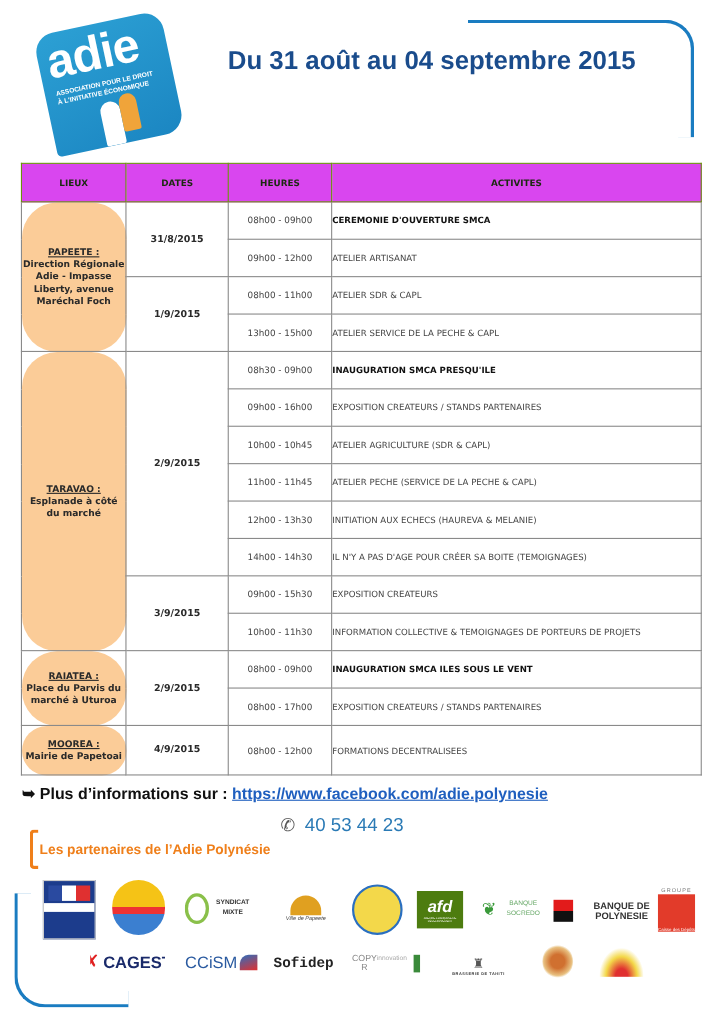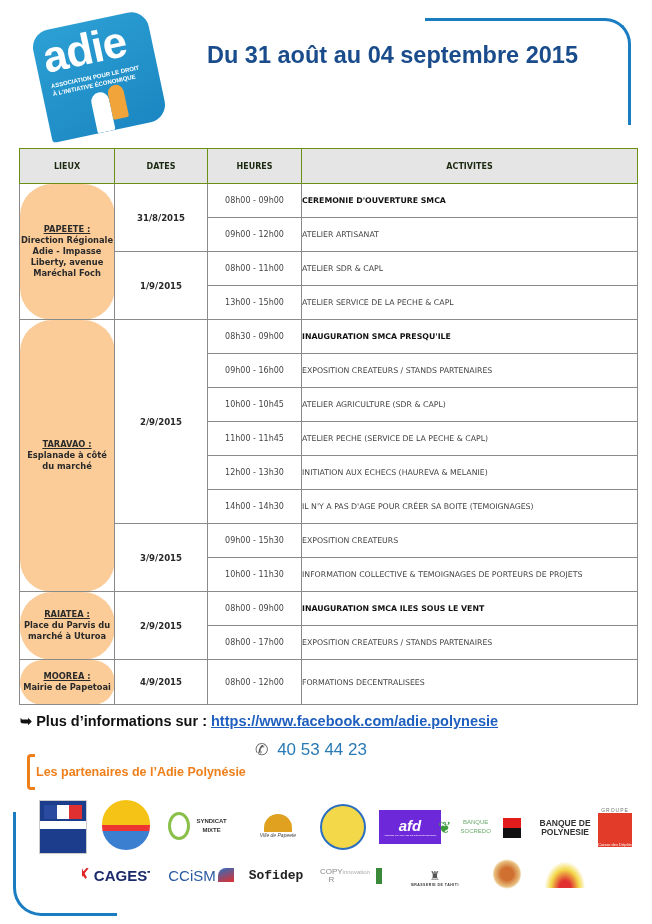--- a/index.html
+++ b/index.html
@@ -45,21 +45,21 @@
   .title-l3 { font-size: 23.5px; line-height: 34px; }
 
   
   table.prog {
     position: absolute; left: 19px; top: 148px; width: 618px;
     border-collapse: collapse; font-family: "DejaVu Sans", sans-serif;
     table-layout: fixed;
   }
   table.prog th, table.prog td { border: 1px solid #8a8a8a; padding: 0; }
   table.prog th {
-    background: #e5e5e5; height: 34px; font-size: 8px; font-weight: bold;
+    background: #d946ef; height: 34px; font-size: 8px; font-weight: bold;
     color: #1b2a10; text-align: center; border-color: #6b8f10;
   }
   td.lieu {
     background: #fbcc98; text-align: center; font-size: 8.3px; font-weight: bold;
     color: #2a2a2a; line-height: 11px; padding: 0 4px; border-radius: 32px;
   }
   td.lieu .place { text-decoration: underline; }
   td.date { text-align: center; font-size: 8.6px; font-weight: bold; color: #2a2a2a; }
   td.heure { text-align: center; font-size: 8px; color: #444; height: 33px; }
   td.act { font-size: 7.8px; color: #444; padding-left: 4px; white-space: nowrap; }
@@ -240,21 +240,21 @@
 <div class="plogo plogo-pf"></div>
 <div class="plogo" style="left:168px;top:808px;width:62px;height:36px;">
   <span class="circle-logo" style="width:22px;height:22px;border:3px solid #8ac04a;display:inline-block;margin-right:3px;"></span>
   <span class="txtlogo" style="font-size:6px;">SYNDICAT MIXTE</span>
 </div>
 <div class="plogo" style="left:256px;top:808px;width:44px;height:36px;flex-direction:column;">
   <span style="width:28px;height:18px;background:#e0a020;border-radius:14px 14px 0 0;display:block;"></span>
   <span class="footer-small" style="font-style:italic;">Ville de Papeete</span>
 </div>
 <div class="plogo circle-logo" style="left:320px;top:804px;width:42px;height:42px;background:#f3d84a;border:2px solid #2a6fc0;"></div>
-<div class="plogo" style="left:379px;top:810px;width:62px;height:34px;background:#6d28d9;color:#fff;flex-direction:column;">
+<div class="plogo" style="left:379px;top:810px;width:42px;height:34px;background:#4d7c0f;color:#fff;flex-direction:column;">
   <span style="font-size:15px;font-weight:bold;font-style:italic;">afd</span>
   <span style="font-size:2.5px;">AGENCE FRANÇAISE DE DÉVELOPPEMENT</span>
 </div>
 <div class="plogo" style="left:438px;top:815px;width:60px;height:24px;">
   <span style="color:#3a9a3a;font-size:16px;margin-right:2px;">❦</span>
   <span class="txtlogo" style="font-size:6px;color:#6aaa6a;font-weight:normal;">BANQUE SOCREDO</span>
 </div>
 <div class="plogo" style="left:503px;top:817px;width:92px;height:22px;">
   <span style="width:20px;height:20px;background:linear-gradient(180deg,#e21b1b 0 50%,#111 50%);display:inline-block;margin-right:4px;"></span>
   <span class="txtlogo" style="font-size:8.5px;line-height:9px;width:66px;margin-left:10px;">BANQUE DE POLYNESIE</span>

